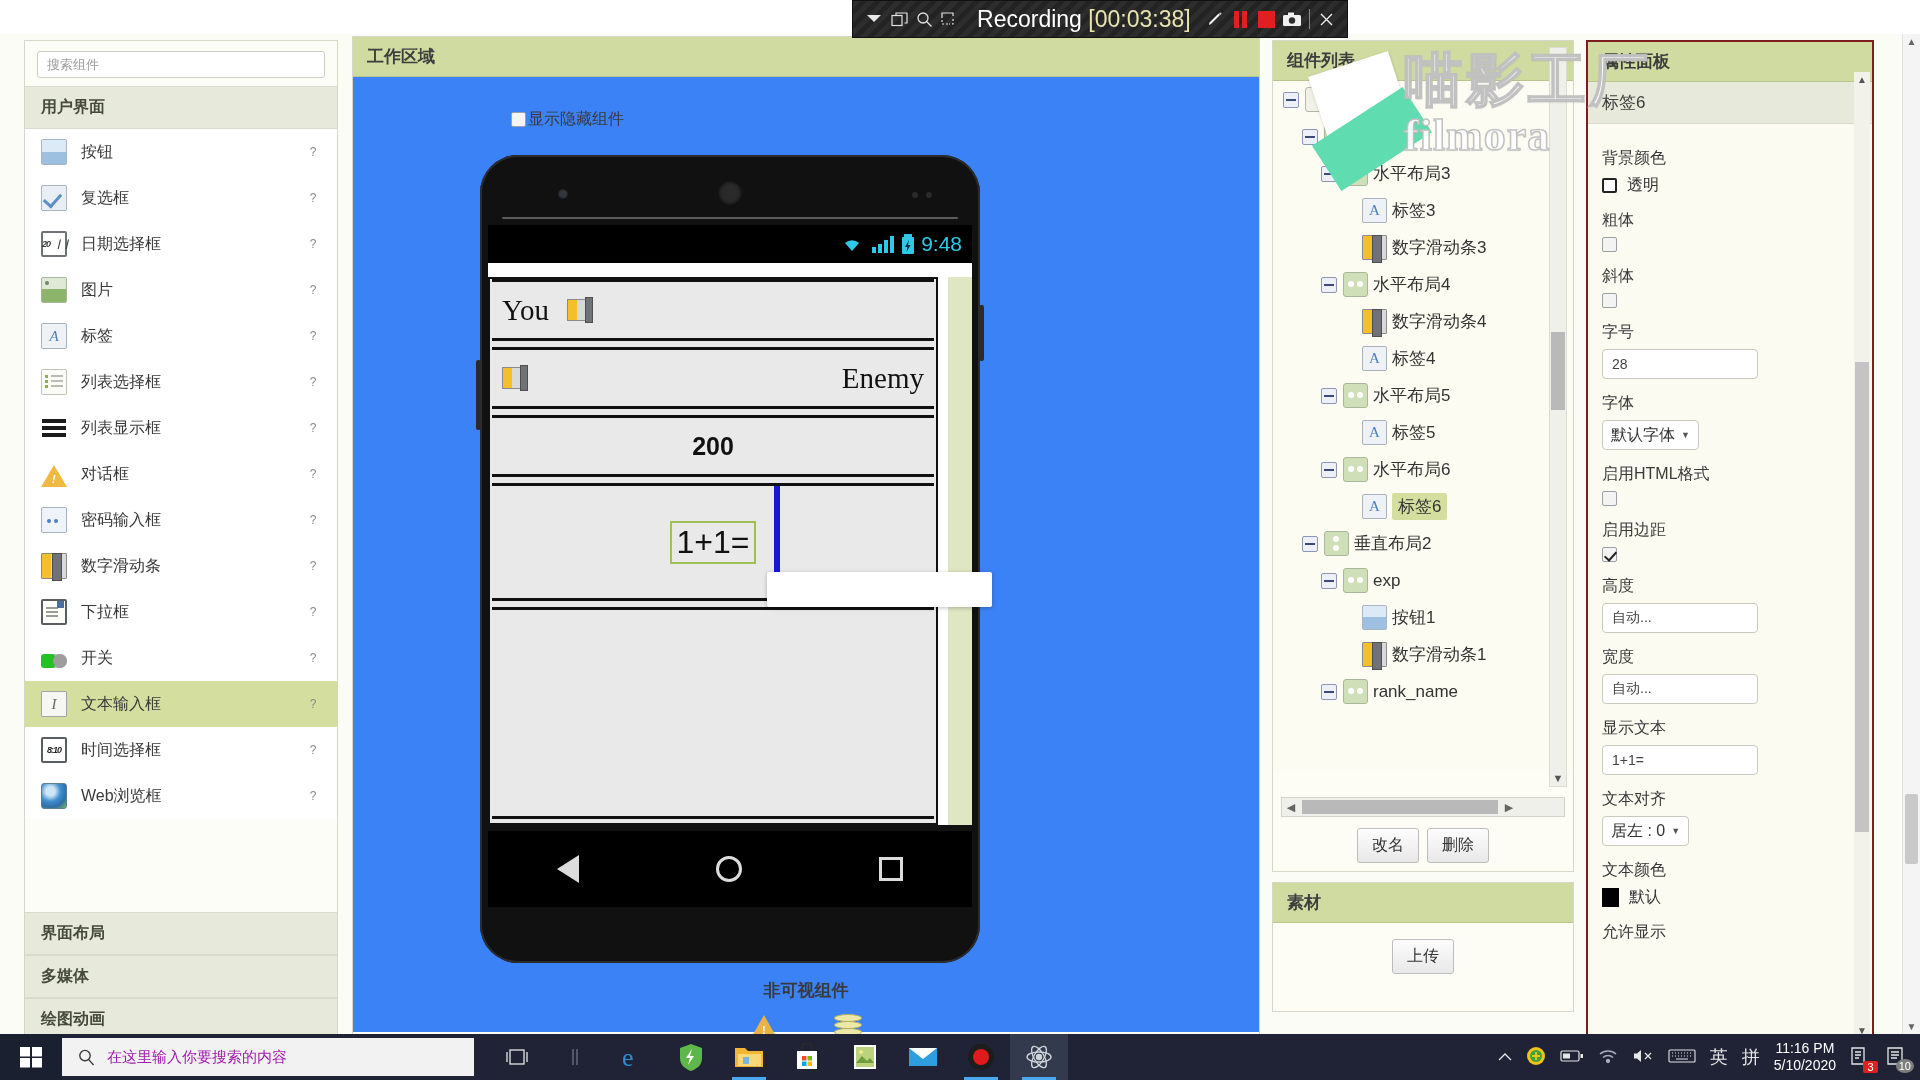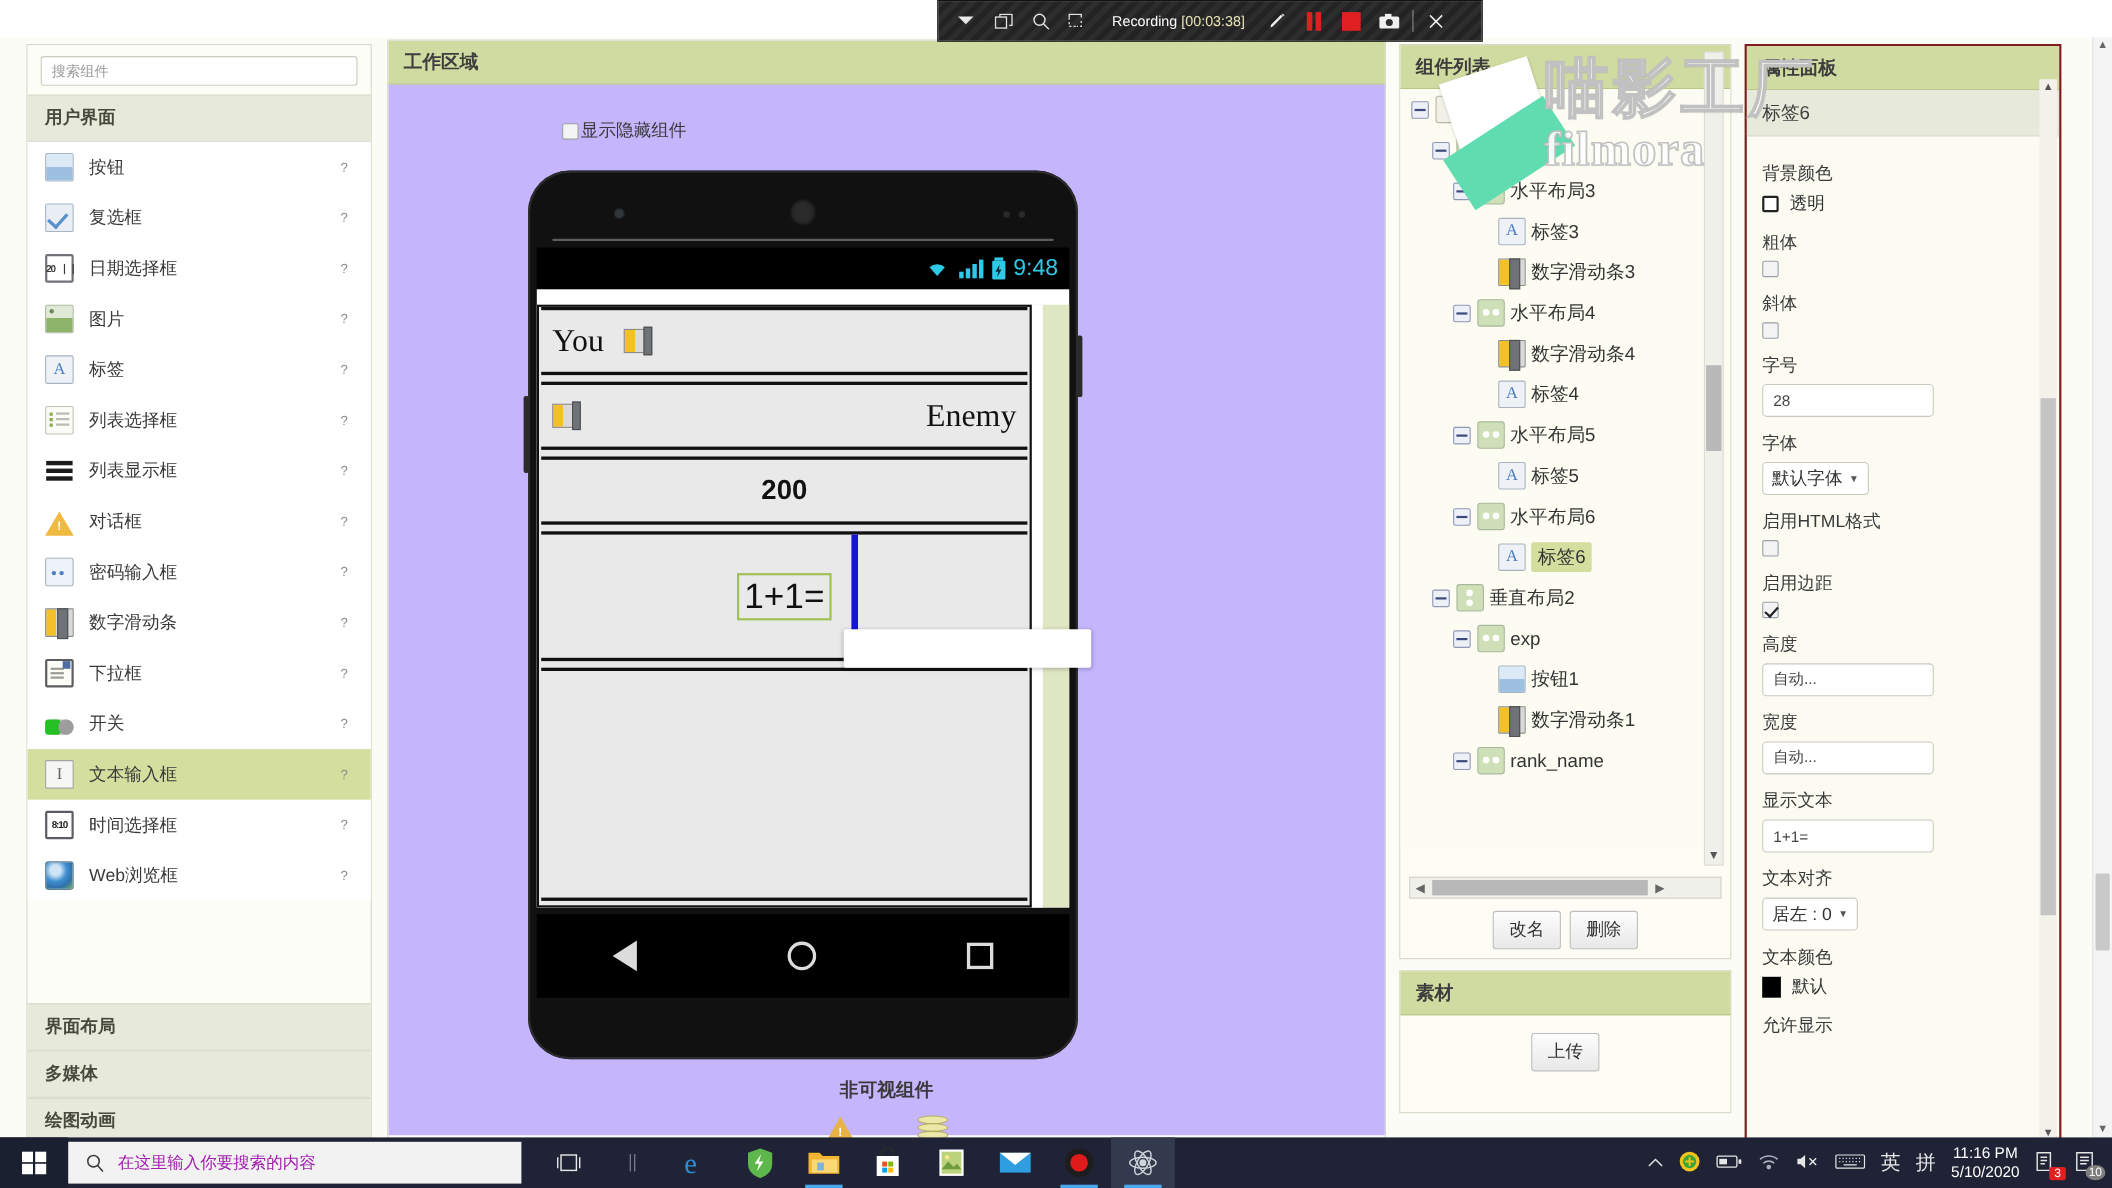--- a/index.html
+++ b/index.html
@@ -39,21 +39,21 @@
   
   .rec-bar {
     position: absolute; top: 0px; left: 852px; width: 496px; height: 38px;
     background:
       repeating-linear-gradient(135deg, #2d2d2d 0 5px, #232323 5px 10px);
     display: flex; align-items: center; gap: 0px;
     border: 1px solid #111; z-index: 50;
     padding: 0 8px;
   }
   .rec-item { width: 34px; height: 30px; display:flex; align-items:center; justify-content:center; color:#e9e9e9; }
-  .rec-label { color:#ffffff; font-size:13px; margin: 0 12px 0 14px; white-space: nowrap; }
+  .rec-label { color:#ffffff; font-size:23px; margin: 0 12px 0 14px; white-space: nowrap; }
   .rec-label .tm { color:#e8e3b0; }
   .rec-pause { display:flex; gap:3px; }
   .rec-pause i { display:block; width:5px; height:17px; background:#e02020; }
   .rec-stop { width:17px; height:17px; background:#e02020; }
   .rec-divider { width:1px; height:20px; background:#8a8a8a; margin:0 4px; }
 
   
   .app { position: absolute; top: 34px; left: 0; width: 1920px; height: 1014px; background: #fcfcf7; }
 
   
@@ -78,21 +78,21 @@
   .pal-section {
     background: #e7e9da; color: #464a3c; font-weight: bold; font-size: 16px;
     padding: 10px 16px; border-top: 1px solid #d9dbcc; border-bottom: 1px solid #d9dbcc;
   }
   .pal-list { background: #ffffff; flex: 0 0 auto; }
   .pal-item {
     display: flex; align-items: center; height: 46px; padding: 0 8px 0 16px;
     font-size: 16px; color: #3a3a3a; position: relative;
   }
   .pal-item.selected { background: #d4de9f; }
-  .pal-ico { width: 26px; height: 26px; margin-right: 14px; flex: 0 0 auto; position: relative; }
+  .pal-ico { width: 26px; height: 26px; margin-right: 14px; flex: 0 0 auto; position: relative; font-style: italic; }
   .pal-name { flex: 1 1 auto; }
   .pal-help {
     width: 16px; height: 16px; border-radius: 50%;
     font-size: 12px; color: #8b8b8b; display:flex; align-items:center; justify-content:center;
     margin-right: 8px;
   }
   .pal-bottom { margin-top: auto; }
 
   
   .ic-button { background: linear-gradient(#dce9f7 0 48%, #9dbfe0 48% 100%); border:1px solid #a8b6c4; border-radius:2px; }
@@ -132,21 +132,21 @@
      font-size:15px; display:flex;align-items:center;justify-content:center;font-family:"Liberation Serif",serif;}
   .ic-time { background:#fff; border:2px solid #5a5d61; border-radius:2px; color:#222;
      font-size:9px;display:flex;align-items:center;justify-content:center;font-weight:bold;letter-spacing:-1px;}
   .ic-web { border-radius:3px; background: radial-gradient(circle at 35% 30%, #cfe4f5 0 20%, #3f8fd0 45%, #2f6fa8 70%, #7bb561 100%); border:1px solid #5d7f93;}
 
   
   .viewer {
     position: absolute; left: 352px; top: 2px; width: 908px; height: 1002px;
     border: 1px solid #d7d7c9; background:#fdfdf8; overflow:hidden;
   }
-  .viewer-body { position: relative; height: 955px; background:#c4b5fd; }
+  .viewer-body { position: relative; height: 955px; background:#3b82f6; }
   .show-hidden {
     position:absolute; left:158px; top:32px; display:flex; align-items:center; gap:2px;
     font-size:16px; color:#3a3a3a;
   }
   .chk {
     width:15px;height:15px;border:1px solid #9aa0a6;background:#f4f4f4;border-radius:2px; flex:0 0 auto;
   }
 
   
   .phone {

